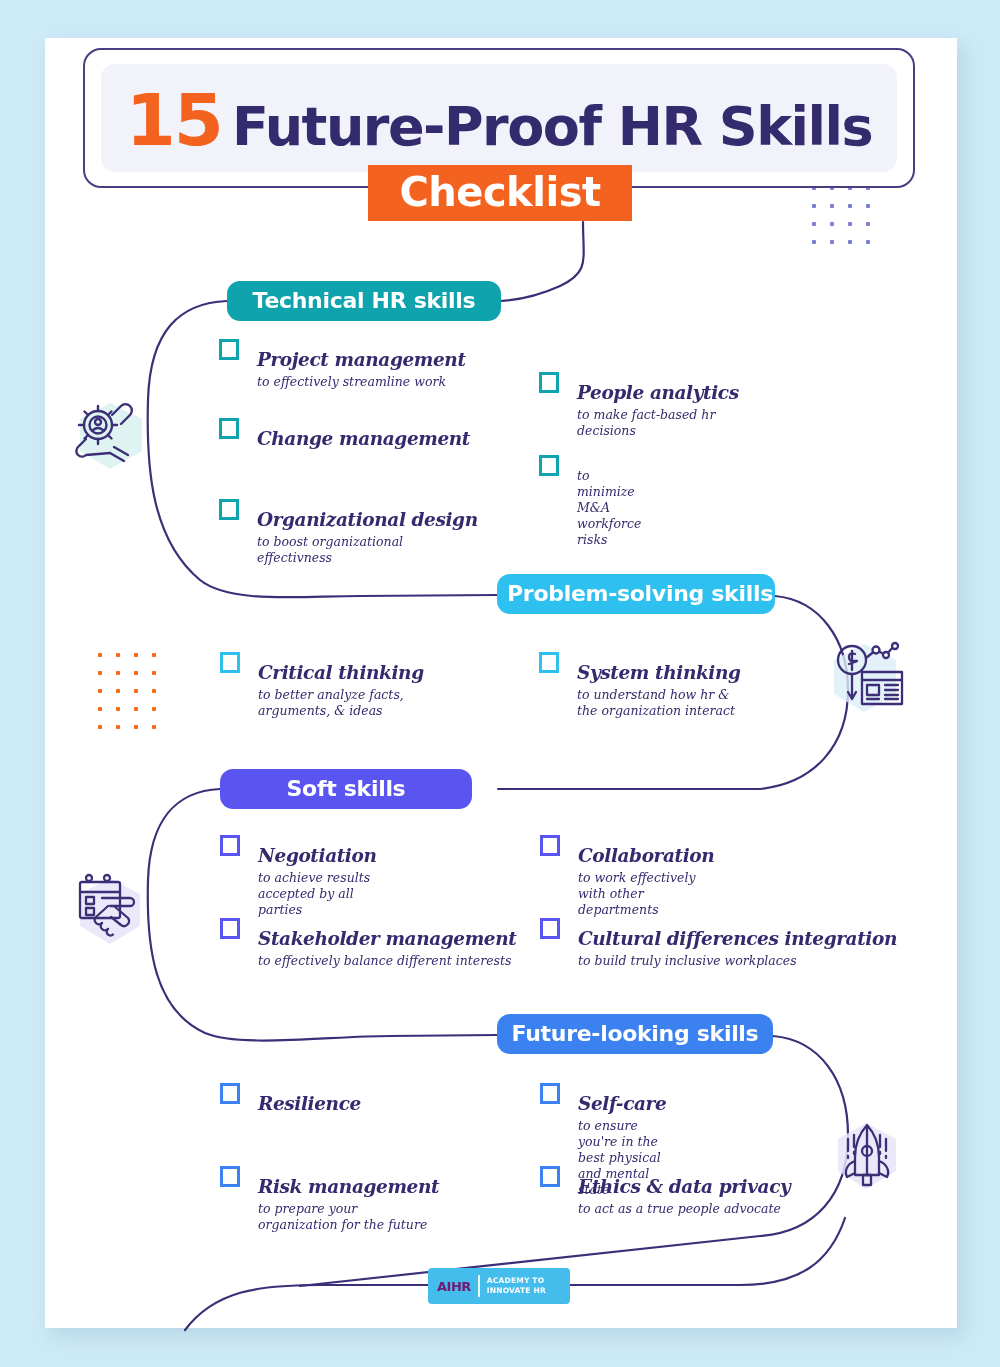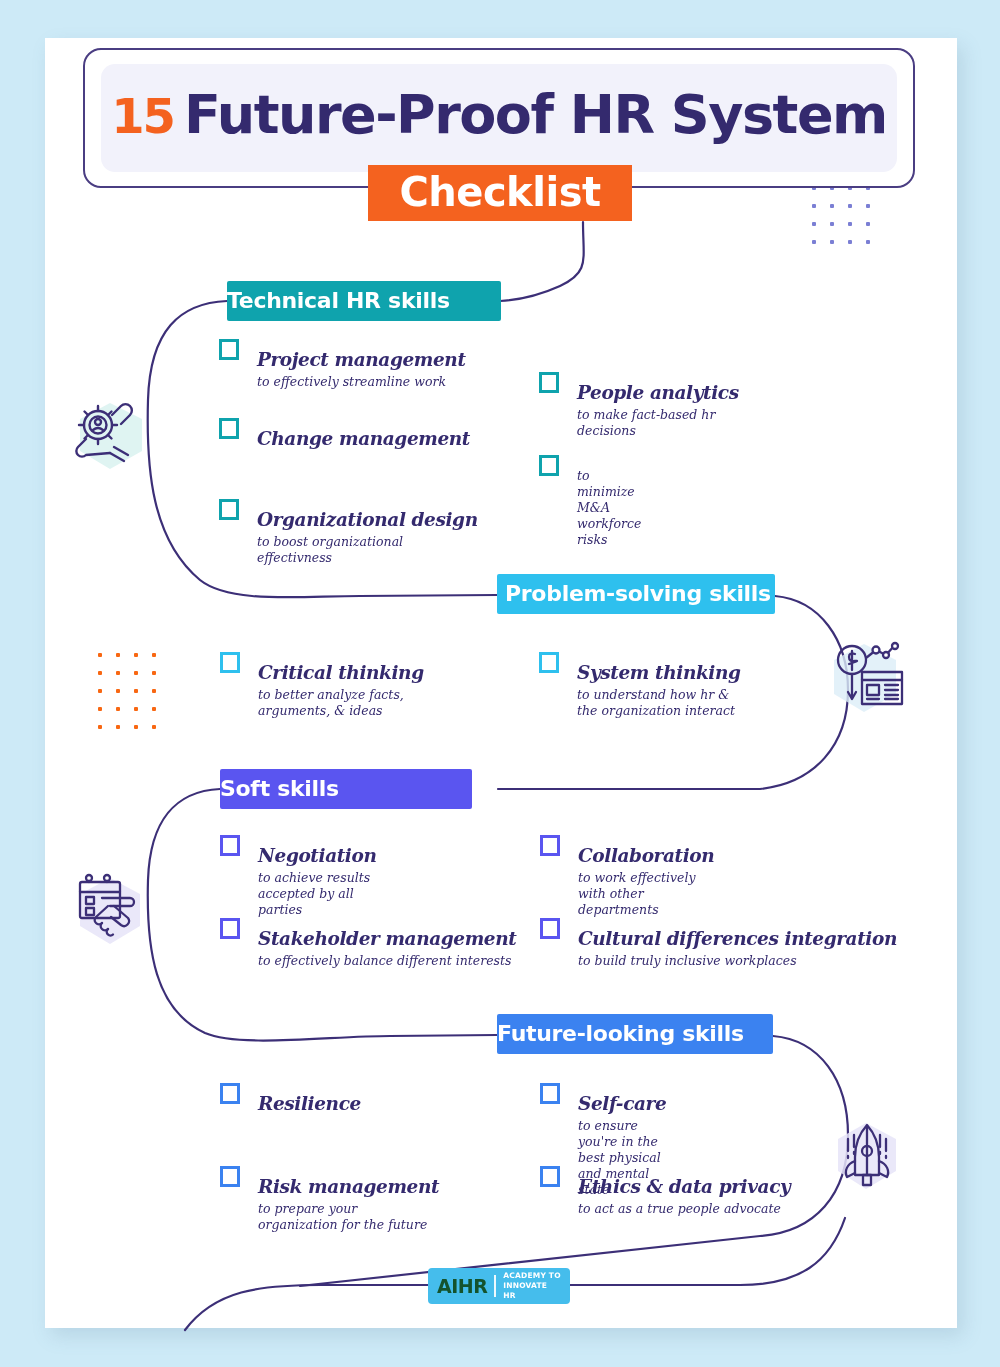--- a/index.html
+++ b/index.html
@@ -64,27 +64,26 @@
   #title-row {
     position: absolute;
     left: 101px; top: 78px;
     width: 796px;
     text-align: center;
     z-index: 6;
     white-space: nowrap;
   }
   #title-15 {
     font-family: "DejaVu Sans", sans-serif;
-    font-size: 48px;
+    font-size: 72px;
     font-weight: bold;
     color: #f4621f;
     letter-spacing: -2px;
     display: inline-block;
     vertical-align: baseline;
-    margin-top: 10px;
   }
   #title-main {
     font-family: "DejaVu Sans", sans-serif;
     font-size: 54px;
     font-weight: bold;
     color: #342a6e;
     letter-spacing: -1.5px;
     display: inline-block;
     vertical-align: baseline;
     margin-left: 10px;
@@ -103,23 +102,23 @@
     font-weight: bold;
     color: #ffffff;
     line-height: 54px;
     letter-spacing: -0.5px;
   }
 
   
   .sect-badge {
     position: absolute;
     height: 40px;
-    border-radius: 2px;
+    border-radius: 13px;
     z-index: 5;
-    text-align: left;
+    text-align: center;
     white-space: nowrap;
   }
   .sect-badge span {
     font-family: "DejaVu Sans", sans-serif;
     font-size: 22px;
     font-weight: bold;
     color: #ffffff;
     line-height: 40px;
     letter-spacing: -0.3px;
   }
@@ -178,23 +177,23 @@
     width: 142px; height: 36px;
     background: #45bdec;
     border-radius: 4px;
     z-index: 6;
     display: flex;
     align-items: center;
     padding: 0 9px;
   }
   #aihr-mark {
     font-family: "DejaVu Sans", sans-serif;
-    font-size: 19px;
-    font-weight: bold;
-    color: #14532d;
+    font-size: 13px;
+    font-weight: bold;
+    color: #701a75;
     letter-spacing: -0.5px;
   }
   #aihr-div {
     width: 2px; height: 22px;
     background: #ffffff;
     margin: 0 7px;
     opacity: .9;
   }
   #aihr-tag {
     font-family: "DejaVu Sans", sans-serif;
@@ -273,21 +272,21 @@
     <span style="left: 54px; top: 54px; background: rgb(248, 103, 18);"></span>
     <span style="left: 0px; top: 72px; background: rgb(248, 103, 18);"></span>
     <span style="left: 18px; top: 72px; background: rgb(248, 103, 18);"></span>
     <span style="left: 36px; top: 72px; background: rgb(248, 103, 18);"></span>
     <span style="left: 54px; top: 72px; background: rgb(248, 103, 18);"></span>
   </div>
 
 <div id="header-frame"></div>
 <div id="header-inner"></div>
 <div id="title-row">
-  <span id="title-15">15</span><span id="title-main">Future-Proof HR System</span>
+  <span id="title-15">15</span><span id="title-main">Future-Proof HR Skills</span>
 </div>
 <div id="checklist-badge">
   <span>Checklist</span>
 </div>
 
 <div class="sect-badge" id="badge-0">
   <span>Technical HR skills</span>
 </div>
 <div class="sect-badge" id="badge-1">
   <span>Problem-solving skills</span>

